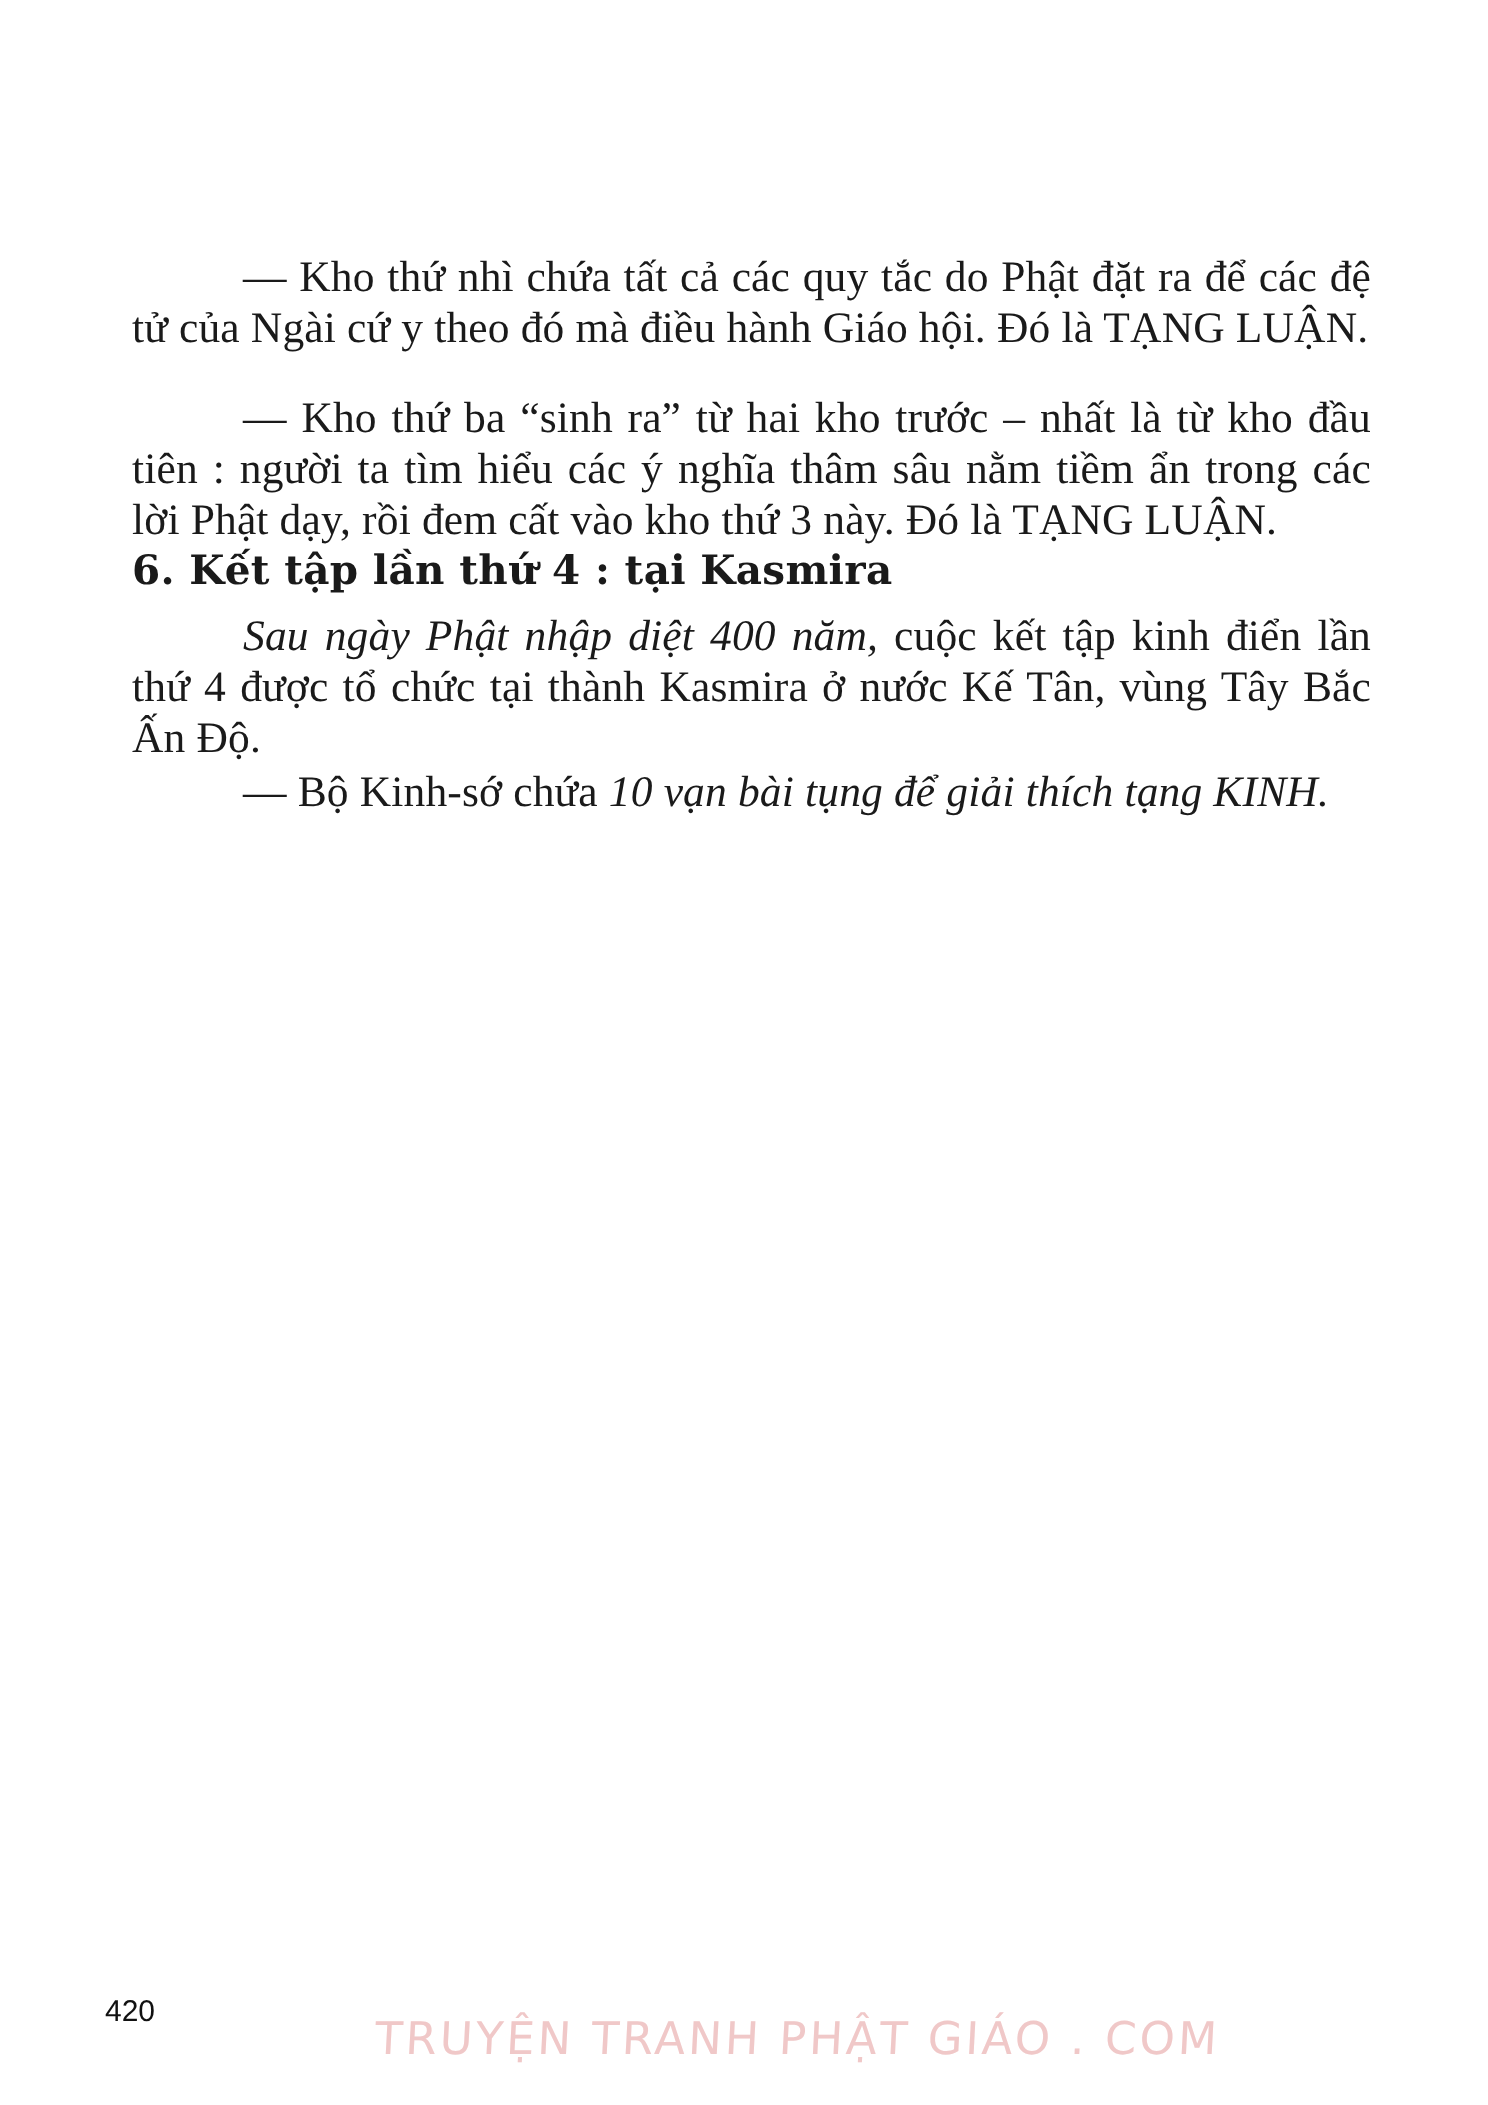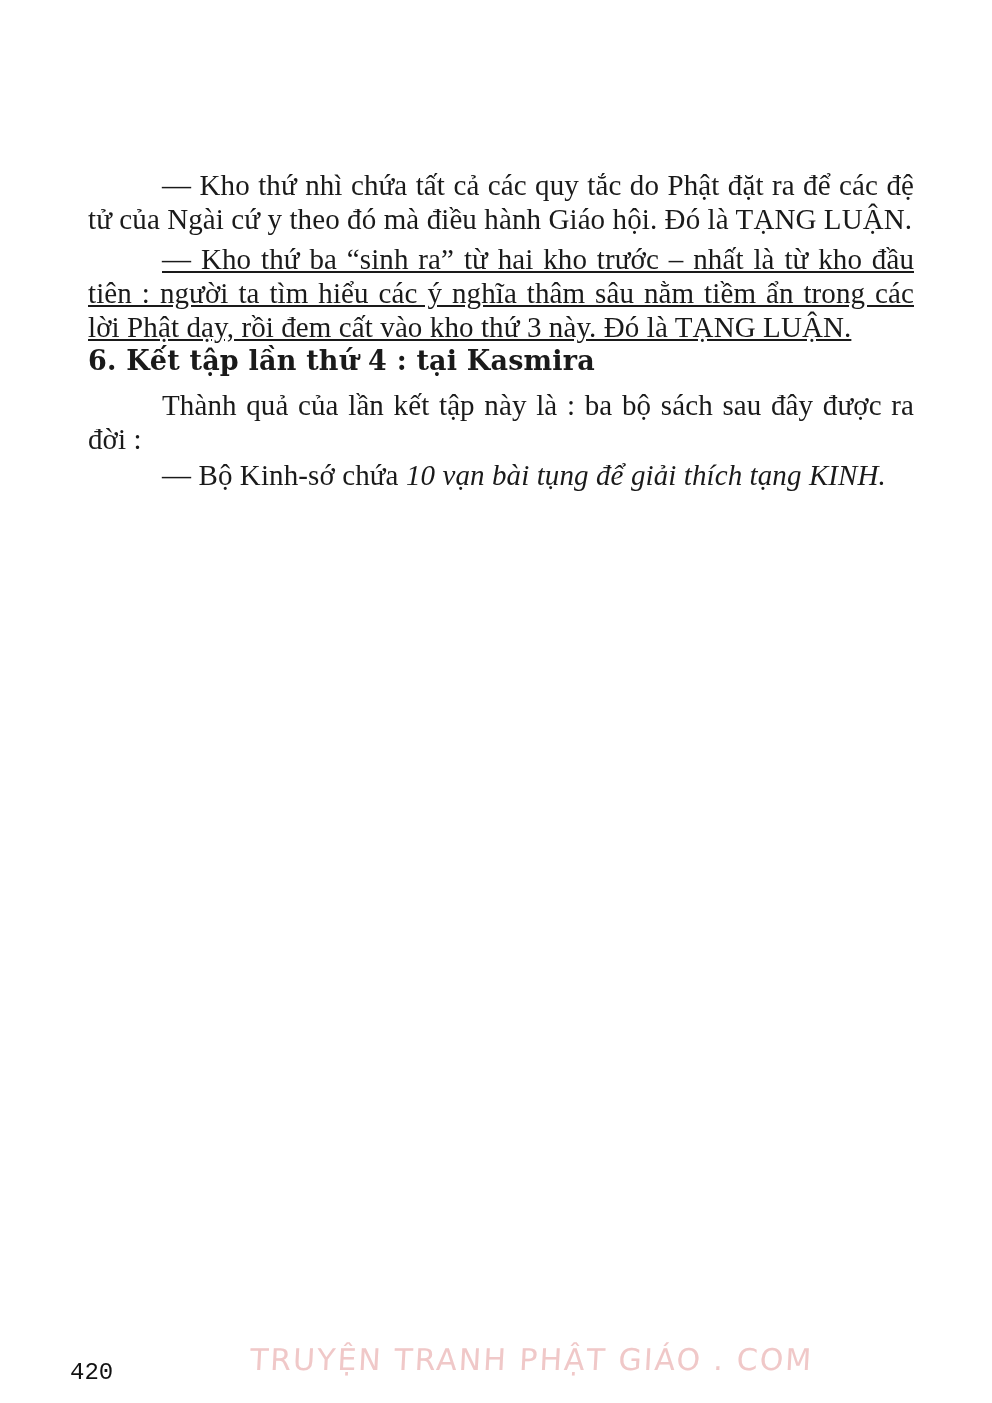--- a/index.html
+++ b/index.html
@@ -25,43 +25,42 @@
       margin: 0;
       font-size: 29px;
       line-height: 34px;
       text-align: justify;
       text-align-last: left;
       letter-spacing: 0.1px;
     }
     .indent {
       text-indent: 74px;
     }
-    .gap-sm { margin-top: 6px; text-decoration: underline; }
+    .gap-sm { margin-top: 26px; }
     .gap-md { margin-top: 10px; }
     .gap-heading { margin-top: 34px; }
     .gap-after-heading { margin-top: 9px; }
     .gap-list { margin-top: 2px; }
     .gap-final { margin-top: 22px; }
     .heading {
       margin: 0;
       font-family: "DejaVu Serif", "Liberation Serif", serif;
       font-weight: bold;
       font-size: 27px;
       line-height: 34px;
       letter-spacing: 0.2px;
     }
     .it { font-style: italic; }
     .page-number {
       position: absolute;
       left: 70px;
       top: 1330px;
-      font-family: Liberation Mono, monospace;
-      font-size: 24px;
+      font-family: Liberation Sans, sans-serif;
+      font-size: 20px;
       color: #111;
-      margin-top: 29px;
     }
     .watermark {
       position: absolute;
       left: 250px;
       top: 1342px;
       font-family: "DejaVu Sans", "Liberation Sans", sans-serif;
       font-size: 30px;
       letter-spacing: 2px;
       color: #f0c8c8;
       white-space: nowrap;
@@ -72,22 +71,24 @@
 <body>
 
 <div class="page">
 
   <p class="para indent">— Kho thứ nhì chứa tất cả các quy tắc do Phật đặt ra để các đệ tử của Ngài cứ y theo đó mà điều hành Giáo hội. Đó là TẠNG LUẬN.</p>
 
   <p class="para indent gap-sm">— Kho thứ ba “sinh ra” từ hai kho trước – nhất là từ kho đầu tiên : người ta tìm hiểu các ý nghĩa thâm sâu nằm tiềm ẩn trong các lời Phật dạy, rồi đem cất vào kho thứ 3 này. Đó là TẠNG LUẬN.</p>
 
   <h2 class="heading gap-heading">6. Kết tập lần thứ 4 : tại Kasmira</h2>
 
+  <p class="para indent gap-after-heading">
+    <span class="it">Sau ngày Phật nhập diệt 400 năm,</span><span> cuộc kết tập kinh điển lần thứ 4 được tổ chức tại thành Kasmira ở nước Kế Tân, vùng Tây Bắc Ấn Độ.</span>
+  </p>
 
-  <p class="para indent gap-md">Thành quả của lần kết tập này là : ba bộ sách sau đây được ra đời :</p>
 
   <p class="para indent gap-list">
     <span>— Bộ Kinh-sớ chứa </span><span class="it">10 vạn bài tụng để giải thích tạng KINH.</span>
   </p>
 
 
 
 
 </div>
 

